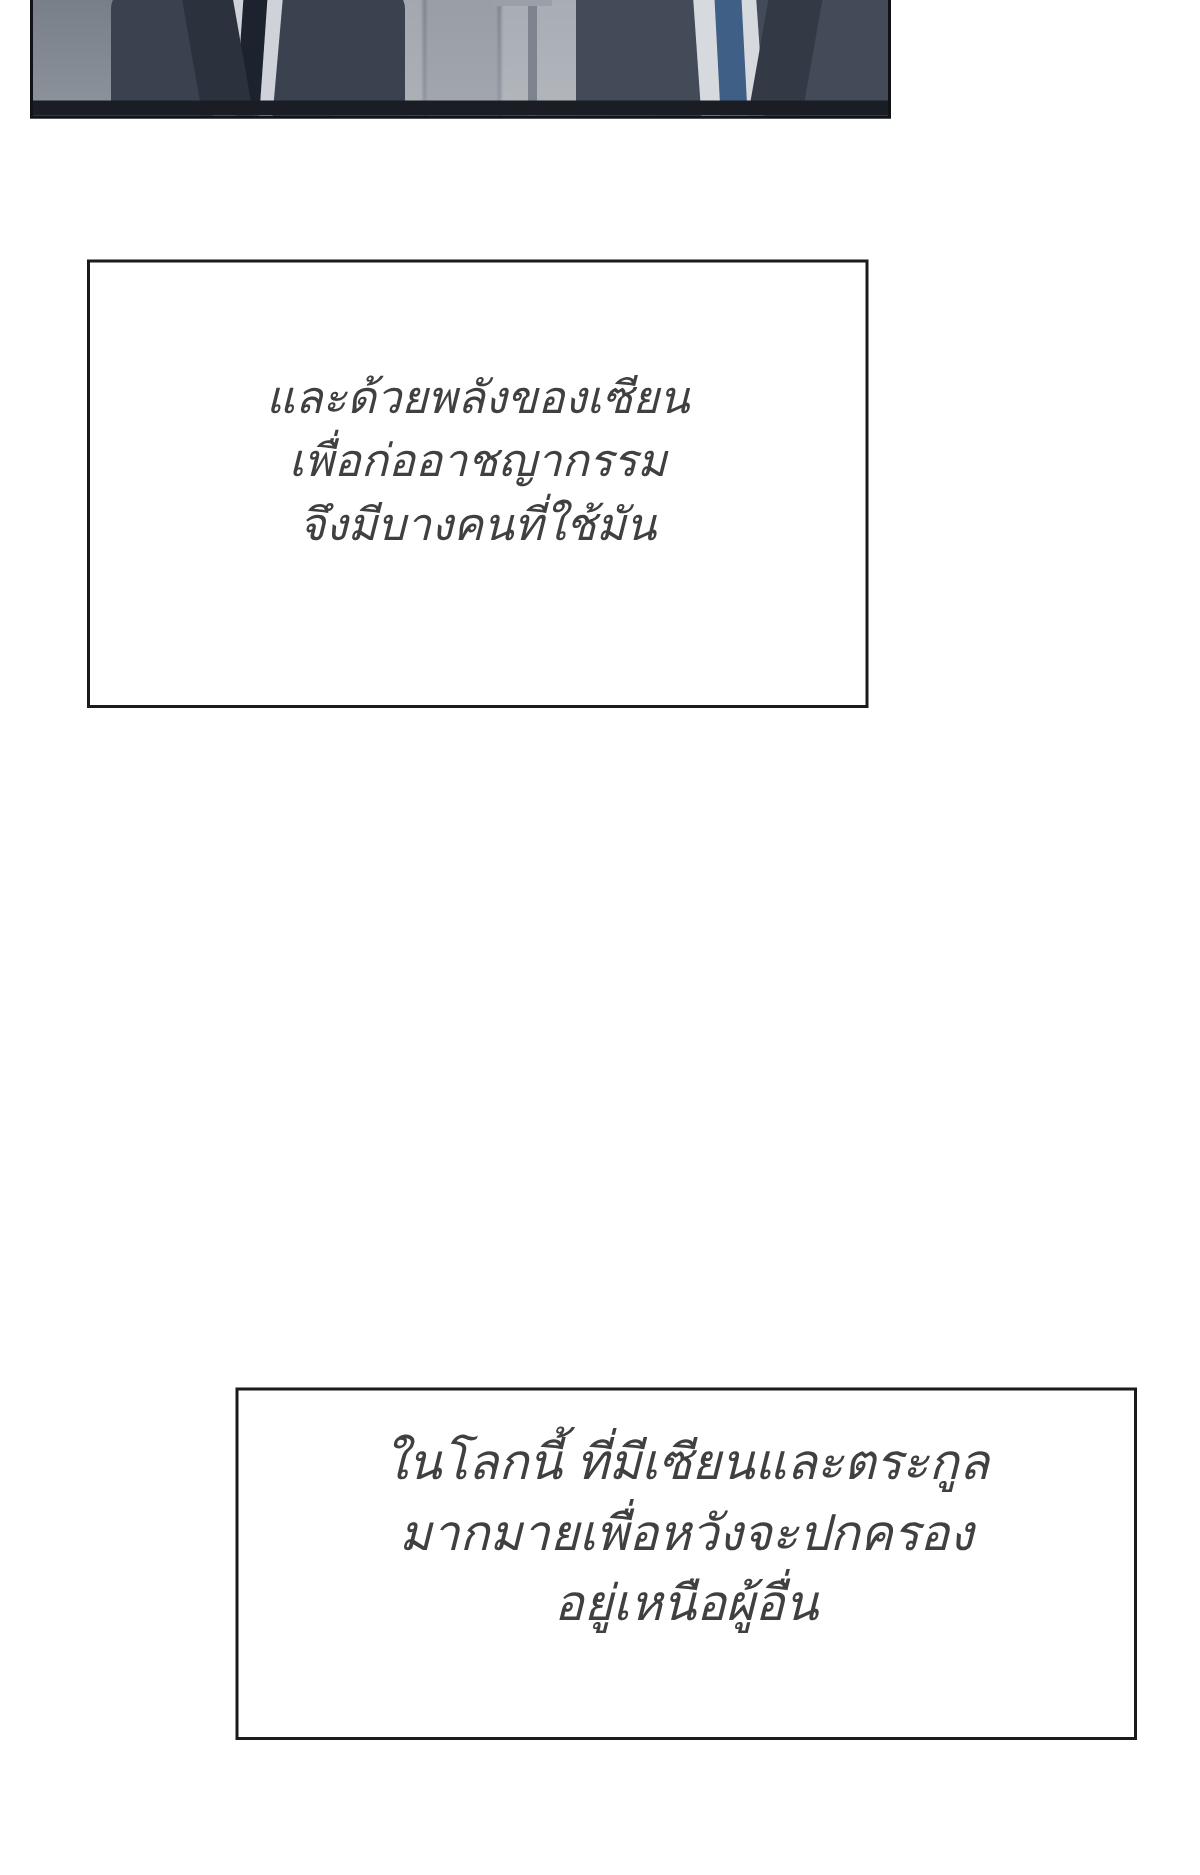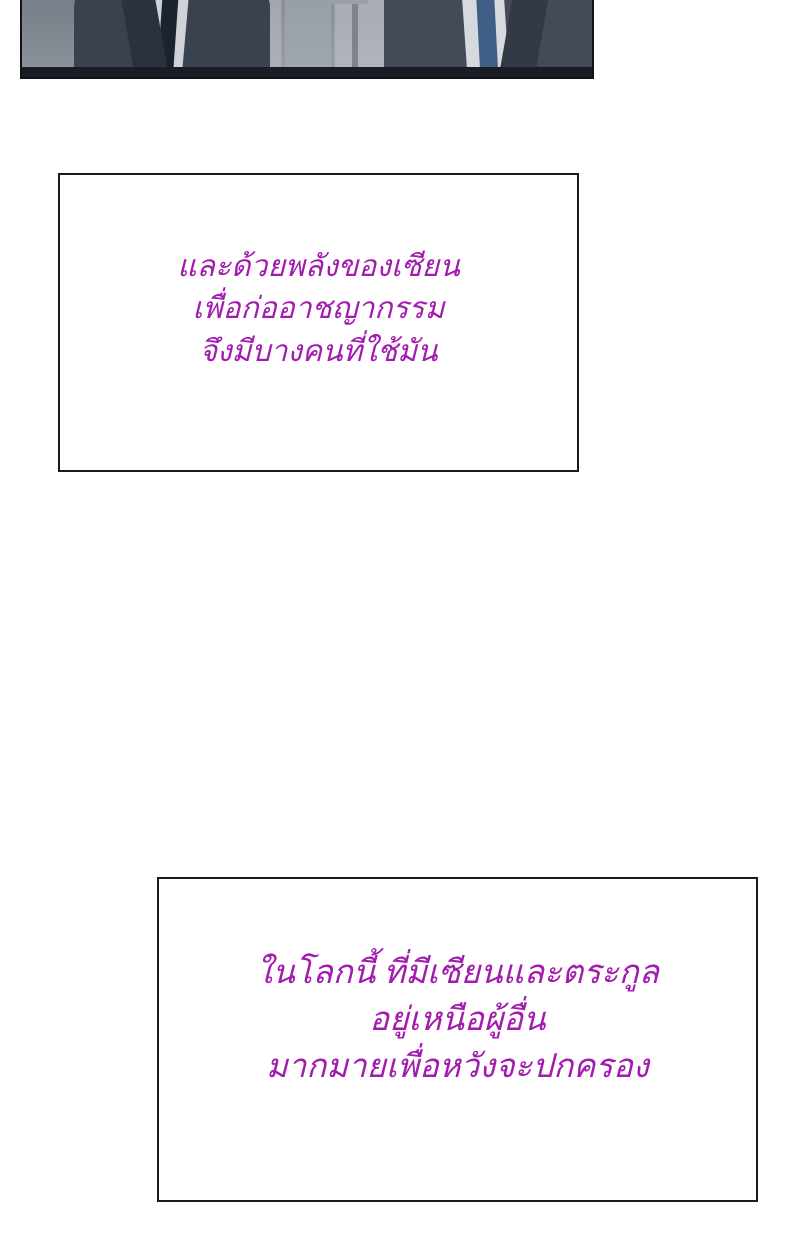--- a/index.html
+++ b/index.html
@@ -122,43 +122,43 @@
     position: absolute;
     box-sizing: border-box;
     background: #ffffff;
     border: 2px solid #1b1b1b;
     display: flex;
     align-items: center;
     justify-content: center;
     text-align: center;
   }
   .narration .lines {
-    font-family: Liberation Serif, serif;
+    font-family: Liberation Sans, sans-serif;
     font-style: italic;
-    color: #a21caf;
+    color: #404040;
     line-height: 1.42;
     padding: 0 12px;
   }
 
   .narration-1 {
     left: 58px;
     top: 173px;
     width: 521px;
     height: 299px;
   }
   .narration-1 .lines {
     font-size: 30px;
     padding-bottom: 28px;
   }
 
   .narration-2 {
     left: 157px;
-    top: 877px;
+    top: 925px;
     width: 601px;
-    height: 325px;
+    height: 235px;
   }
   .narration-2 .lines {
     font-size: 33px;
     padding-bottom: 40px;
   }
 
   .line { white-space: nowrap; }
 </style>
 </head>
 <body>
@@ -191,16 +191,16 @@
   <div class="lines">
     <div class="line">และด้วยพลังของเซียน</div>
     <div class="line">เพื่อก่ออาชญากรรม</div>
     <div class="line">จึงมีบางคนที่ใช้มัน</div>
   </div>
 </div>
 
 <div class="narration narration-2">
   <div class="lines">
     <div class="line">ในโลกนี้ ที่มีเซียนและตระกูล</div>
+    <div class="line">มากมายเพื่อหวังจะปกครอง</div>
     <div class="line">อยู่เหนือผู้อื่น</div>
-    <div class="line">มากมายเพื่อหวังจะปกครอง</div>
   </div>
 </div>
 
 </body></html>

